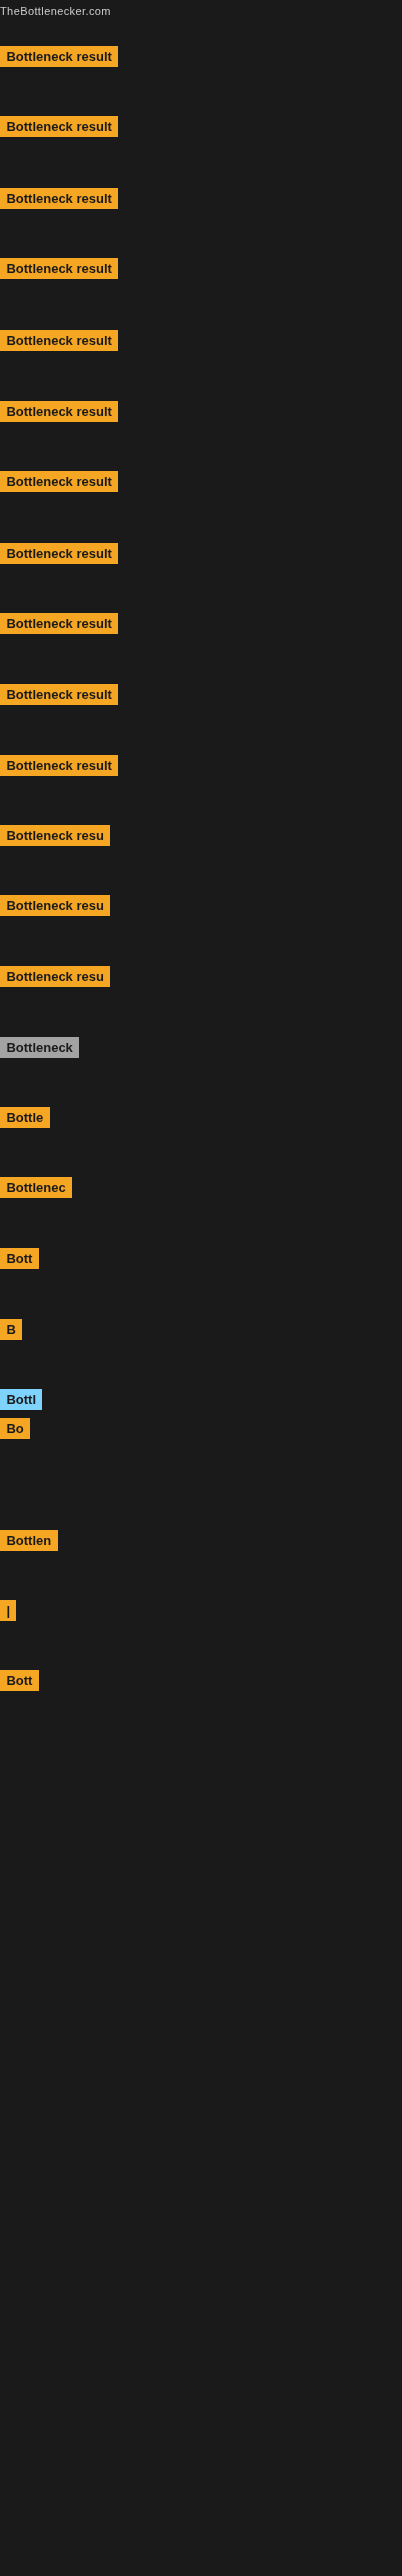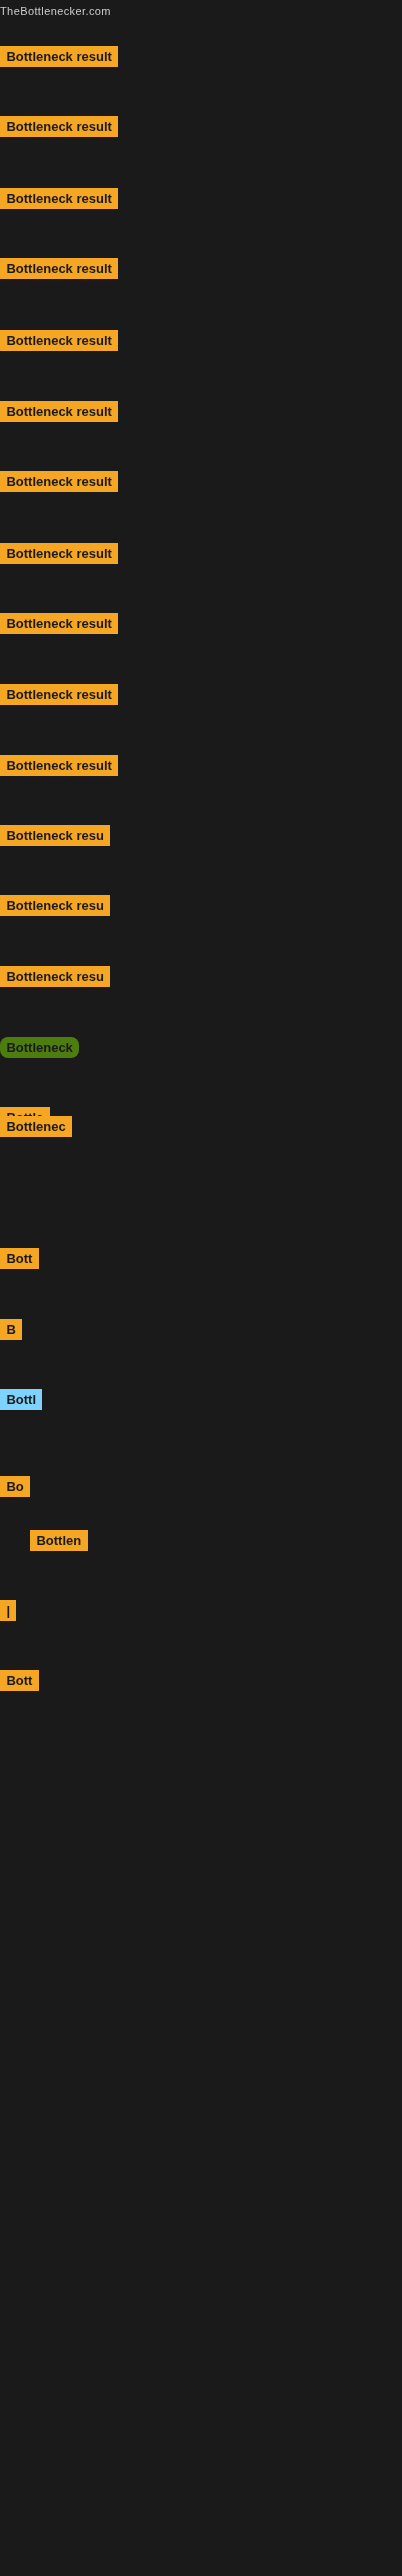--- a/index.html
+++ b/index.html
@@ -52,24 +52,24 @@
     <div class="bottleneck-item" style="top: 330px;"><span class="bottleneck-badge" style="background-color: rgb(245, 166, 35); color: rgb(26, 26, 26);">Bottleneck result</span></div>
     <div class="bottleneck-item" style="top: 401px;"><span class="bottleneck-badge" style="background-color: rgb(245, 166, 35); color: rgb(26, 26, 26);">Bottleneck result</span></div>
     <div class="bottleneck-item" style="top: 471px;"><span class="bottleneck-badge" style="background-color: rgb(245, 166, 35); color: rgb(26, 26, 26);">Bottleneck result</span></div>
     <div class="bottleneck-item" style="top: 543px;"><span class="bottleneck-badge" style="background-color: rgb(245, 166, 35); color: rgb(26, 26, 26);">Bottleneck result</span></div>
     <div class="bottleneck-item" style="top: 613px;"><span class="bottleneck-badge" style="background-color: rgb(245, 166, 35); color: rgb(26, 26, 26);">Bottleneck result</span></div>
     <div class="bottleneck-item" style="top: 684px;"><span class="bottleneck-badge" style="background-color: rgb(245, 166, 35); color: rgb(26, 26, 26);">Bottleneck result</span></div>
     <div class="bottleneck-item" style="top: 755px;"><span class="bottleneck-badge" style="background-color: rgb(245, 166, 35); color: rgb(26, 26, 26);">Bottleneck result</span></div>
     <div class="bottleneck-item" style="top: 825px;"><span class="bottleneck-badge" style="background-color: rgb(245, 166, 35); color: rgb(26, 26, 26);">Bottleneck resu</span></div>
     <div class="bottleneck-item" style="top: 895px;"><span class="bottleneck-badge" style="background-color: rgb(245, 166, 35); color: rgb(26, 26, 26);">Bottleneck resu</span></div>
     <div class="bottleneck-item" style="top: 966px;"><span class="bottleneck-badge" style="background-color: rgb(245, 166, 35); color: rgb(26, 26, 26);">Bottleneck resu</span></div>
-    <div class="bottleneck-item" style="top: 1037px;"><span class="bottleneck-badge" style="background-color: #4d7c0f; color: rgb(26, 26, 26); border-radius: 8px;">Bottleneck</span></div>
+    <div class="bottleneck-item" style="top: 1037px;"><span class="bottleneck-badge" style="background-color: #a3a3a3; color: rgb(26, 26, 26);">Bottleneck</span></div>
     <div class="bottleneck-item" style="top: 1107px; border-radius: 6px;"><span class="bottleneck-badge" style="background-color: rgb(245, 166, 35); color: rgb(26, 26, 26);">Bottle</span></div>
-    <div class="bottleneck-item" style="top: 1116px;"><span class="bottleneck-badge" style="background-color: rgb(245, 166, 35); color: rgb(26, 26, 26);">Bottlenec</span></div>
+    <div class="bottleneck-item" style="top: 1177px;"><span class="bottleneck-badge" style="background-color: rgb(245, 166, 35); color: rgb(26, 26, 26);">Bottlenec</span></div>
     <div class="bottleneck-item" style="top: 1248px;"><span class="bottleneck-badge" style="background-color: rgb(245, 166, 35); color: rgb(26, 26, 26);">Bott</span></div>
     <div class="bottleneck-item" style="top: 1319px;"><span class="bottleneck-badge" style="background-color: rgb(245, 166, 35); color: rgb(26, 26, 26);">B</span></div>
     <div class="bottleneck-item" style="top: 1389px;"><span class="bottleneck-badge" style="background-color: #7dd3fc; color: rgb(26, 26, 26);">Bottl</span></div>
-    <div class="bottleneck-item" style="top: 1476px;"><span class="bottleneck-badge" style="background-color: rgb(245, 166, 35); color: rgb(26, 26, 26);">Bo</span></div>
-    <div class="bottleneck-item" style="top: 1530px;"><span class="bottleneck-badge" style="background-color: rgb(245, 166, 35); color: rgb(26, 26, 26); margin-left: 30px;">Bottlen</span></div>
+    <div class="bottleneck-item" style="top: 1418px;"><span class="bottleneck-badge" style="background-color: rgb(245, 166, 35); color: rgb(26, 26, 26);">Bo</span></div>
+    <div class="bottleneck-item" style="top: 1530px;"><span class="bottleneck-badge" style="background-color: rgb(245, 166, 35); color: rgb(26, 26, 26);">Bottlen</span></div>
     <div class="bottleneck-item" style="top: 1600px;"><span class="bottleneck-badge" style="background-color: rgb(245, 166, 35); color: rgb(26, 26, 26);">|</span></div>
     <div class="bottleneck-item" style="top: 1670px;"><span class="bottleneck-badge" style="background-color: rgb(245, 166, 35); color: rgb(26, 26, 26);">Bott</span></div>
   </div>
 
 
 </body></html>

